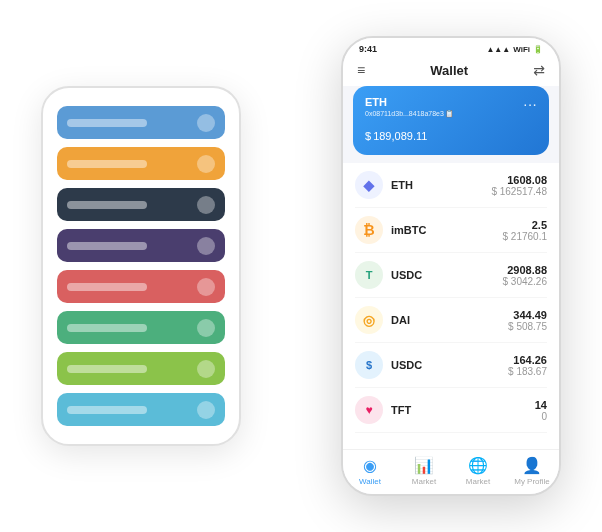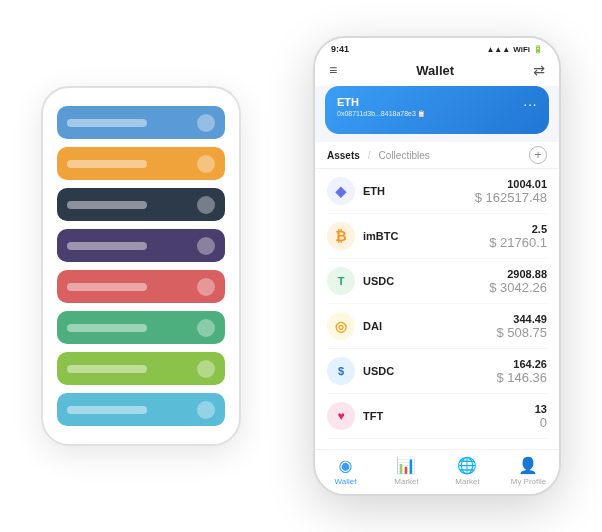--- a/index.html
+++ b/index.html
@@ -70,21 +70,21 @@
     .card-green { background: #4caf7d; }
     .card-lightgreen { background: #8bc34a; }
     .card-lightblue { background: #5bbcd8; }
 
     
     .fg-phone {
       position: absolute;
       right: 30px;
       top: 50%;
       transform: translateY(-50%);
-      width: 248px;
+      width: 220px;
       height: 460px;
       background: #f5f6fa;
       border-radius: 32px;
       border: 2.5px solid #d8d8d8;
       box-shadow: 0 12px 48px rgba(0,0,0,0.18);
       overflow: hidden;
       z-index: 2;
       display: flex;
       flex-direction: column;
     }
@@ -217,21 +217,21 @@
     }
     .asset-right {
       text-align: right;
     }
     .asset-amount {
       font-size: 11px;
       font-weight: 600;
       color: #222;
     }
     .asset-usd {
-      font-size: 13px;
+      font-size: 10px;
       color: #999;
     }
 
     
     .bottom-nav {
       background: #ffffff;
       border-top: 1px solid #f0f0f0;
       display: flex;
       align-items: center;
       justify-content: space-around;
@@ -318,40 +318,35 @@
     <div class="phone-header">
       <span class="header-menu-icon">≡</span>
       <span class="header-title">Wallet</span>
       <span class="header-scan-icon">⇄</span>
     </div>
 
     <div class="eth-card">
       <div class="eth-card-dots">···</div>
       <div class="eth-card-title">ETH</div>
       <div class="eth-card-addr">0x08711d3b...8418a78e3 📋</div>
-    </div>
-
-    <div class="assets-tabs">
-      <div class="tabs-left">
-        <span class="tab-item active">Assets</span>
-        <span class="tab-divider">/</span>
-        <span class="tab-item">Collectibles</span>
-      </div>
-      <div class="tab-add">+</div>
-    </div>
+      <div class="eth-card-balance">
+        <span>$</span><span>189,089.11</span>
+      </div>
+    </div>
+
 
     <div class="asset-list">
 
       <div class="asset-item">
         <div class="asset-left">
           <div class="asset-icon icon-eth">◆</div>
           <span class="asset-name">ETH</span>
         </div>
         <div class="asset-right">
-          <div class="asset-amount">1004.01</div>
+          <div class="asset-amount">1608.08</div>
           <div class="asset-usd">$ 162517.48</div>
         </div>
       </div>
 
       <div class="asset-item">
         <div class="asset-left">
           <div class="asset-icon icon-imbtc">₿</div>
           <span class="asset-name">imBTC</span>
         </div>
         <div class="asset-right">
@@ -382,31 +377,31 @@
         </div>
       </div>
 
       <div class="asset-item">
         <div class="asset-left">
           <div class="asset-icon icon-usdc" style="font-size:11px;font-weight:700;">$</div>
           <span class="asset-name">USDC</span>
         </div>
         <div class="asset-right">
           <div class="asset-amount">164.26</div>
-          <div class="asset-usd">$ 146.36</div>
+          <div class="asset-usd">$ 183.67</div>
         </div>
       </div>
 
       <div class="asset-item">
         <div class="asset-left">
           <div class="asset-icon icon-tft" style="font-size:12px;">♥</div>
           <span class="asset-name">TFT</span>
         </div>
         <div class="asset-right">
-          <div class="asset-amount">13</div>
+          <div class="asset-amount">14</div>
           <div class="asset-usd">0</div>
         </div>
       </div>
 
     </div>
 
     <div class="bottom-nav">
       <div class="nav-item">
         <span class="nav-icon active">◉</span>
         <span class="nav-label active">Wallet</span>

